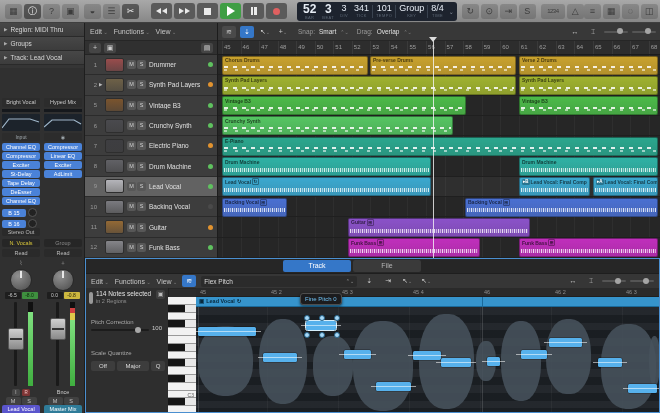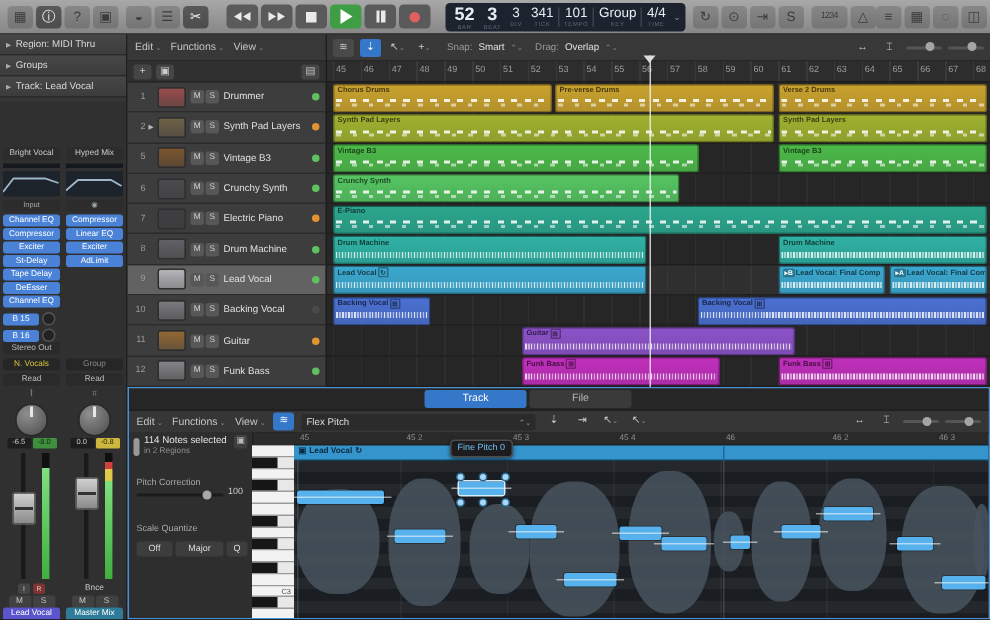--- a/index.html
+++ b/index.html
@@ -271,21 +271,21 @@
           <span class="med">101</span>
           <span class="lcd-lab">TEMPO</span>
         </div>
       <div class="lcd-div"></div>
       <div class="lcd-sec">
           <span class="med">Group</span>
           <span class="lcd-lab">KEY</span>
         </div>
       <div class="lcd-div"></div>
       <div class="lcd-sec">
-          <span class="med">4/4</span>
+          <span class="med">8/4</span>
           <span class="lcd-lab">TIME</span>
         </div>
       <span class="lcd-chev">⌄</span>
     </div>
     <div class="tbgrp" id="tb-modes">
         <div class="tbtn">↻</div>
         <div class="tbtn">⊙</div>
         <div class="tbtn">⇥</div>
         <div class="tbtn">S</div>
       </div>

